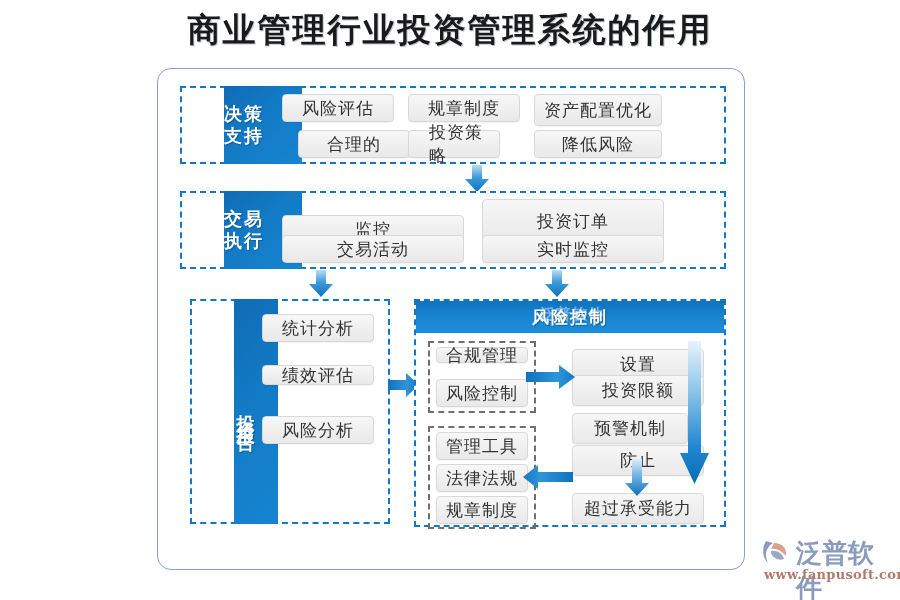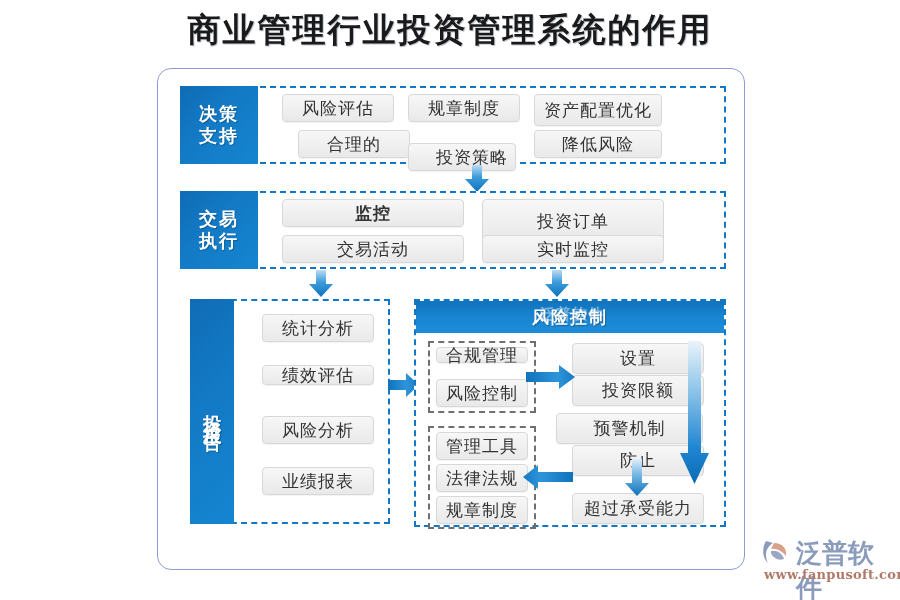--- a/index.html
+++ b/index.html
@@ -51,25 +51,26 @@
   }
 
   
   .blue-label {
     position: absolute;
     background: linear-gradient(135deg, #0f6cb5 0%, #1379c4 40%, #1585d1 100%);
     color: #ffffff;
     font-weight: bold;
     display: flex;
     align-items: center;
-    justify-content: center;
+    justify-content: flex-start;
     text-align: center;
     box-sizing: border-box;
     text-shadow: 1px 1px 1px rgba(0,0,0,0.25);
     line-height: 1.25;
+    margin-left: 44px;
   }
 
   
   .chip {
     position: absolute;
     background: linear-gradient(180deg, #f7f7f7 0%, #efefef 55%, #e9e9e9 100%);
     border: 1px solid #d8d8d8;
     border-radius: 4px;
     box-sizing: border-box;
     display: flex;
@@ -179,21 +180,21 @@
       <div>决策</div>
       <div>支持</div>
     </div>
   </div>
 
   <div class="chip" style="left:124px; top:25px; width:112px; height:28px;">风险评估</div>
   <div class="chip" style="left:250px; top:25px; width:112px; height:28px;">规章制度</div>
   <div class="chip" style="left:376px; top:25px; width:128px; height:32px;">资产配置优化</div>
 
   <div class="chip" style="left:140px; top:61px; width:112px; height:28px;">合理的</div>
-  <div class="chip" style="left:250px; top:74px; width:108px; height:28px;padding-left:20px;">投资策略</div>
+  <div class="chip" style="left:250px; top:61px; width:92px; height:28px;padding-left:20px;">投资策略</div>
   <div class="chip" style="left:376px; top:61px; width:128px; height:28px;">降低风险</div>
 
   <svg class="arrow-down" style="left:306px; top:96px;" width="26" height="28" viewBox="0 0 26 28">
     <defs>
       <linearGradient id="gdA" x1="0" y1="0" x2="0" y2="1">
         <stop offset="0%" stop-color="#bcdcf3"></stop>
         <stop offset="45%" stop-color="#3b9bdb"></stop>
         <stop offset="100%" stop-color="#0f72bd"></stop>
       </linearGradient>
     </defs>
@@ -202,21 +203,21 @@
 
   <div class="dashed-band" style="left:22px; top:122px; width:546px; height:78px;"></div>
 
   <div class="blue-label" style="left:22px; top:122px; width:78px; height:78px; font-size:18px; letter-spacing:2px;">
     <div>
       <div>交易</div>
       <div>执行</div>
     </div>
   </div>
 
-  <div class="chip" style="left:124px; top:130px; width:182px; height:28px;font-weight:bold;">监控</div>
+  <div class="chip" style="left:124px; top:146px; width:182px; height:28px;">监控</div>
   <div class="chip" style="left:324px; top:130px; width:182px; height:44px;">投资订单</div>
   <div class="chip" style="left:124px; top:166px; width:182px; height:28px;">交易活动</div>
   <div class="chip" style="left:324px; top:166px; width:182px; height:28px;">实时监控</div>
 
   <svg class="arrow-down" style="left:150px; top:201px;" width="26" height="28" viewBox="0 0 26 28">
     <defs>
       <linearGradient id="gdB" x1="0" y1="0" x2="0" y2="1">
         <stop offset="0%" stop-color="#bcdcf3"></stop>
         <stop offset="45%" stop-color="#3b9bdb"></stop>
         <stop offset="100%" stop-color="#0f72bd"></stop>
@@ -238,21 +239,20 @@
 
   <div class="dashed-band" style="left:32px; top:230px; width:200px; height:225px;"></div>
 
   <div class="blue-label" style="left:32px; top:230px; width:44px; height:225px; font-size:18px; letter-spacing:2px;">
     <div style="writing-mode:vertical-rl; text-orientation:upright; letter-spacing:6px;">投资报告</div>
   </div>
 
   <div class="chip" style="left:104px; top:245px; width:112px; height:28px;">统计分析</div>
   <div class="chip" style="left:104px; top:296px; width:112px; height:20px;">绩效评估</div>
   <div class="chip" style="left:104px; top:347px; width:112px; height:28px;">风险分析</div>
-  <div class="chip" style="left:104px; top:398px; width:112px; height:28px;">业绩报表</div>
 
   <svg class="arrow-right" style="left:230px; top:303px;" width="32" height="26" viewBox="0 0 32 26">
     <defs>
       <linearGradient id="grA" x1="0" y1="0" x2="1" y2="0">
         <stop offset="0%" stop-color="#0f72bd"></stop>
         <stop offset="60%" stop-color="#2f95d8"></stop>
         <stop offset="100%" stop-color="#1579c4"></stop>
       </linearGradient>
     </defs>
     <polygon points="0,8 18,8 18,1 31,13 18,25 18,18 0,18" fill="url(#grA)"></polygon>
@@ -267,23 +267,23 @@
 
     <div class="grey-dashed" style="left:12px; top:40px; width:108px; height:72px;"></div>
     <div class="chip" style="left:20px; top:46px; width:92px; height:16px;">合规管理</div>
     <div class="chip" style="left:20px; top:78px; width:92px; height:28px;">风险控制</div>
 
     <div class="grey-dashed" style="left:12px; top:125px; width:108px; height:103px;"></div>
     <div class="chip" style="left:20px; top:131px; width:92px; height:28px;">管理工具</div>
     <div class="chip" style="left:20px; top:163px; width:92px; height:28px;">法律法规</div>
     <div class="chip" style="left:20px; top:195px; width:92px; height:28px;text-align:right;">规章制度</div>
 
-    <div class="chip" style="left:156px; top:42px; width:132px; height:31px;">设置</div>
+    <div class="chip" style="left:156px; top:48px; width:132px; height:31px;">设置</div>
     <div class="chip" style="left:156px; top:74px; width:132px; height:31px;">投资限额</div>
-    <div class="chip" style="left:140px; top:112px; width:147px; height:31px;">预警机制</div>
+    <div class="chip" style="left:156px; top:112px; width:116px; height:31px;">预警机制</div>
     <div class="chip" style="left:156px; top:144px; width:132px; height:31px;">防止</div>
     <div class="chip" style="left:156px; top:192px; width:132px; height:31px;">超过承受能力</div>
 
     <svg class="arrow-right" style="left:110px; top:62px;" width="50" height="28" viewBox="0 0 50 28">
       <defs>
         <linearGradient id="grB" x1="0" y1="0" x2="1" y2="0">
           <stop offset="0%" stop-color="#0f72bd"></stop>
           <stop offset="65%" stop-color="#2f95d8"></stop>
           <stop offset="100%" stop-color="#1579c4"></stop>
         </linearGradient>

